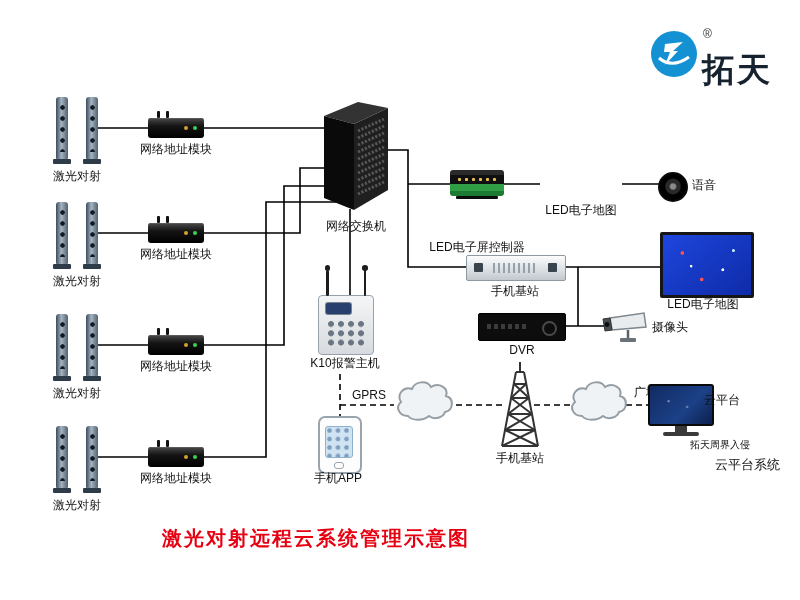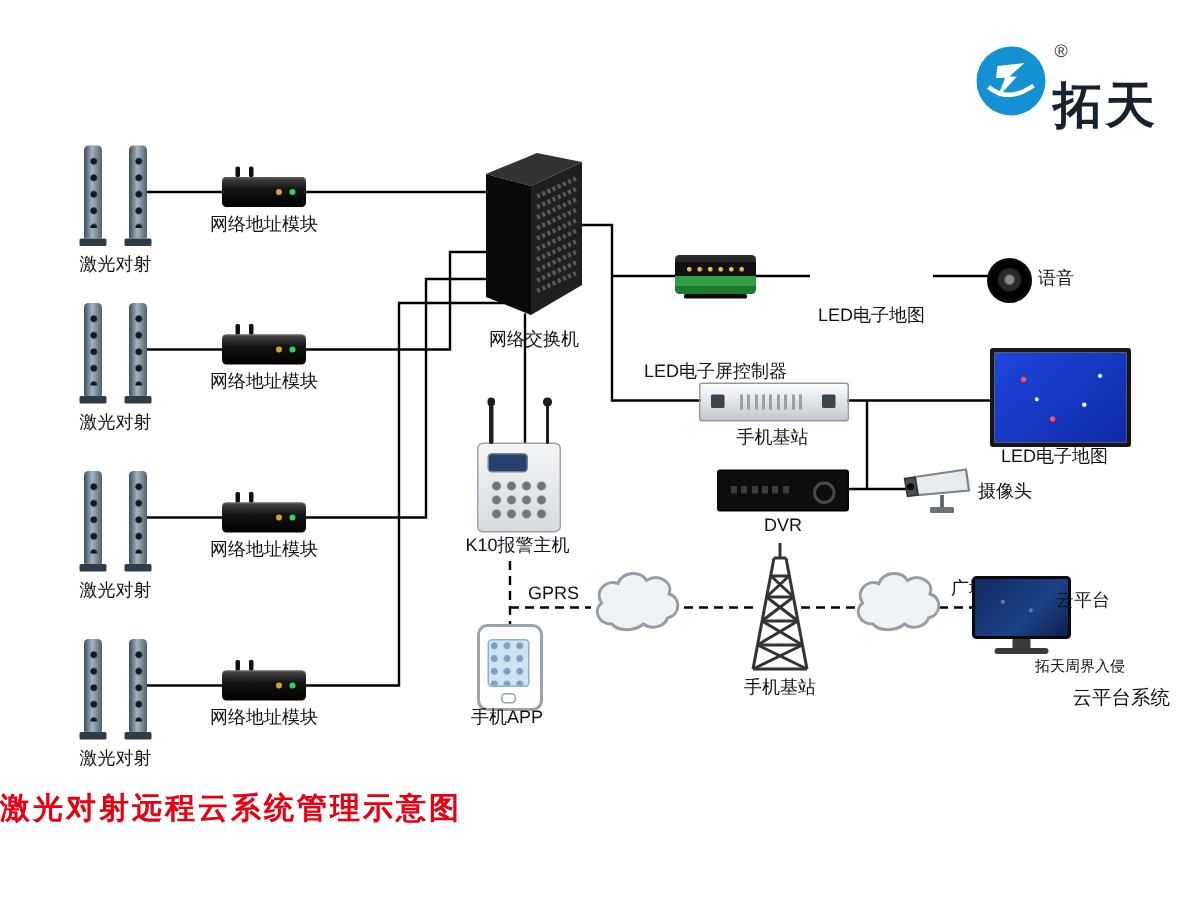--- a/index.html
+++ b/index.html
@@ -109,21 +109,21 @@
       radial-gradient(circle at 60% 55%, rgba(255,255,255,.3) 1px, rgba(0,0,0,0) 1.6px),
       linear-gradient(135deg,#122a63,#1c4187 60%,#0d1f4e); }
   .monitor .neck { position:absolute; left:27px; top:42px; width:12px; height:6px; background:#3a3a3a; }
   .monitor .base { position:absolute; left:15px; top:48px; width:36px; height:4px; background:#3a3a3a; border-radius:2px; }
 
   
   .brand { position:absolute; font-weight:bold; color:#16222e; }
   .brand.name { left:702px; top:48px; font-size:33px; letter-spacing:2px; }
   .brand.reg { left:703px; top:27px; font-size:12px; font-weight:normal; color:#333; }
 
-  .title { position:absolute; left:0; top:525px; width:632px; text-align:left;
+  .title { position:absolute; left:0; top:525px; width:632px; text-align:center;
     font-size:20px; font-weight:bold; color:#e60012; letter-spacing:2px; }
 </style>
 </head>
 <body>
 
 <div id="canvas">
 
   <svg class="overlay" width="800" height="600">
     <g stroke="#000" stroke-width="1.6" fill="none">
       <line x1="92" y1="128" x2="152" y2="128"></line>

